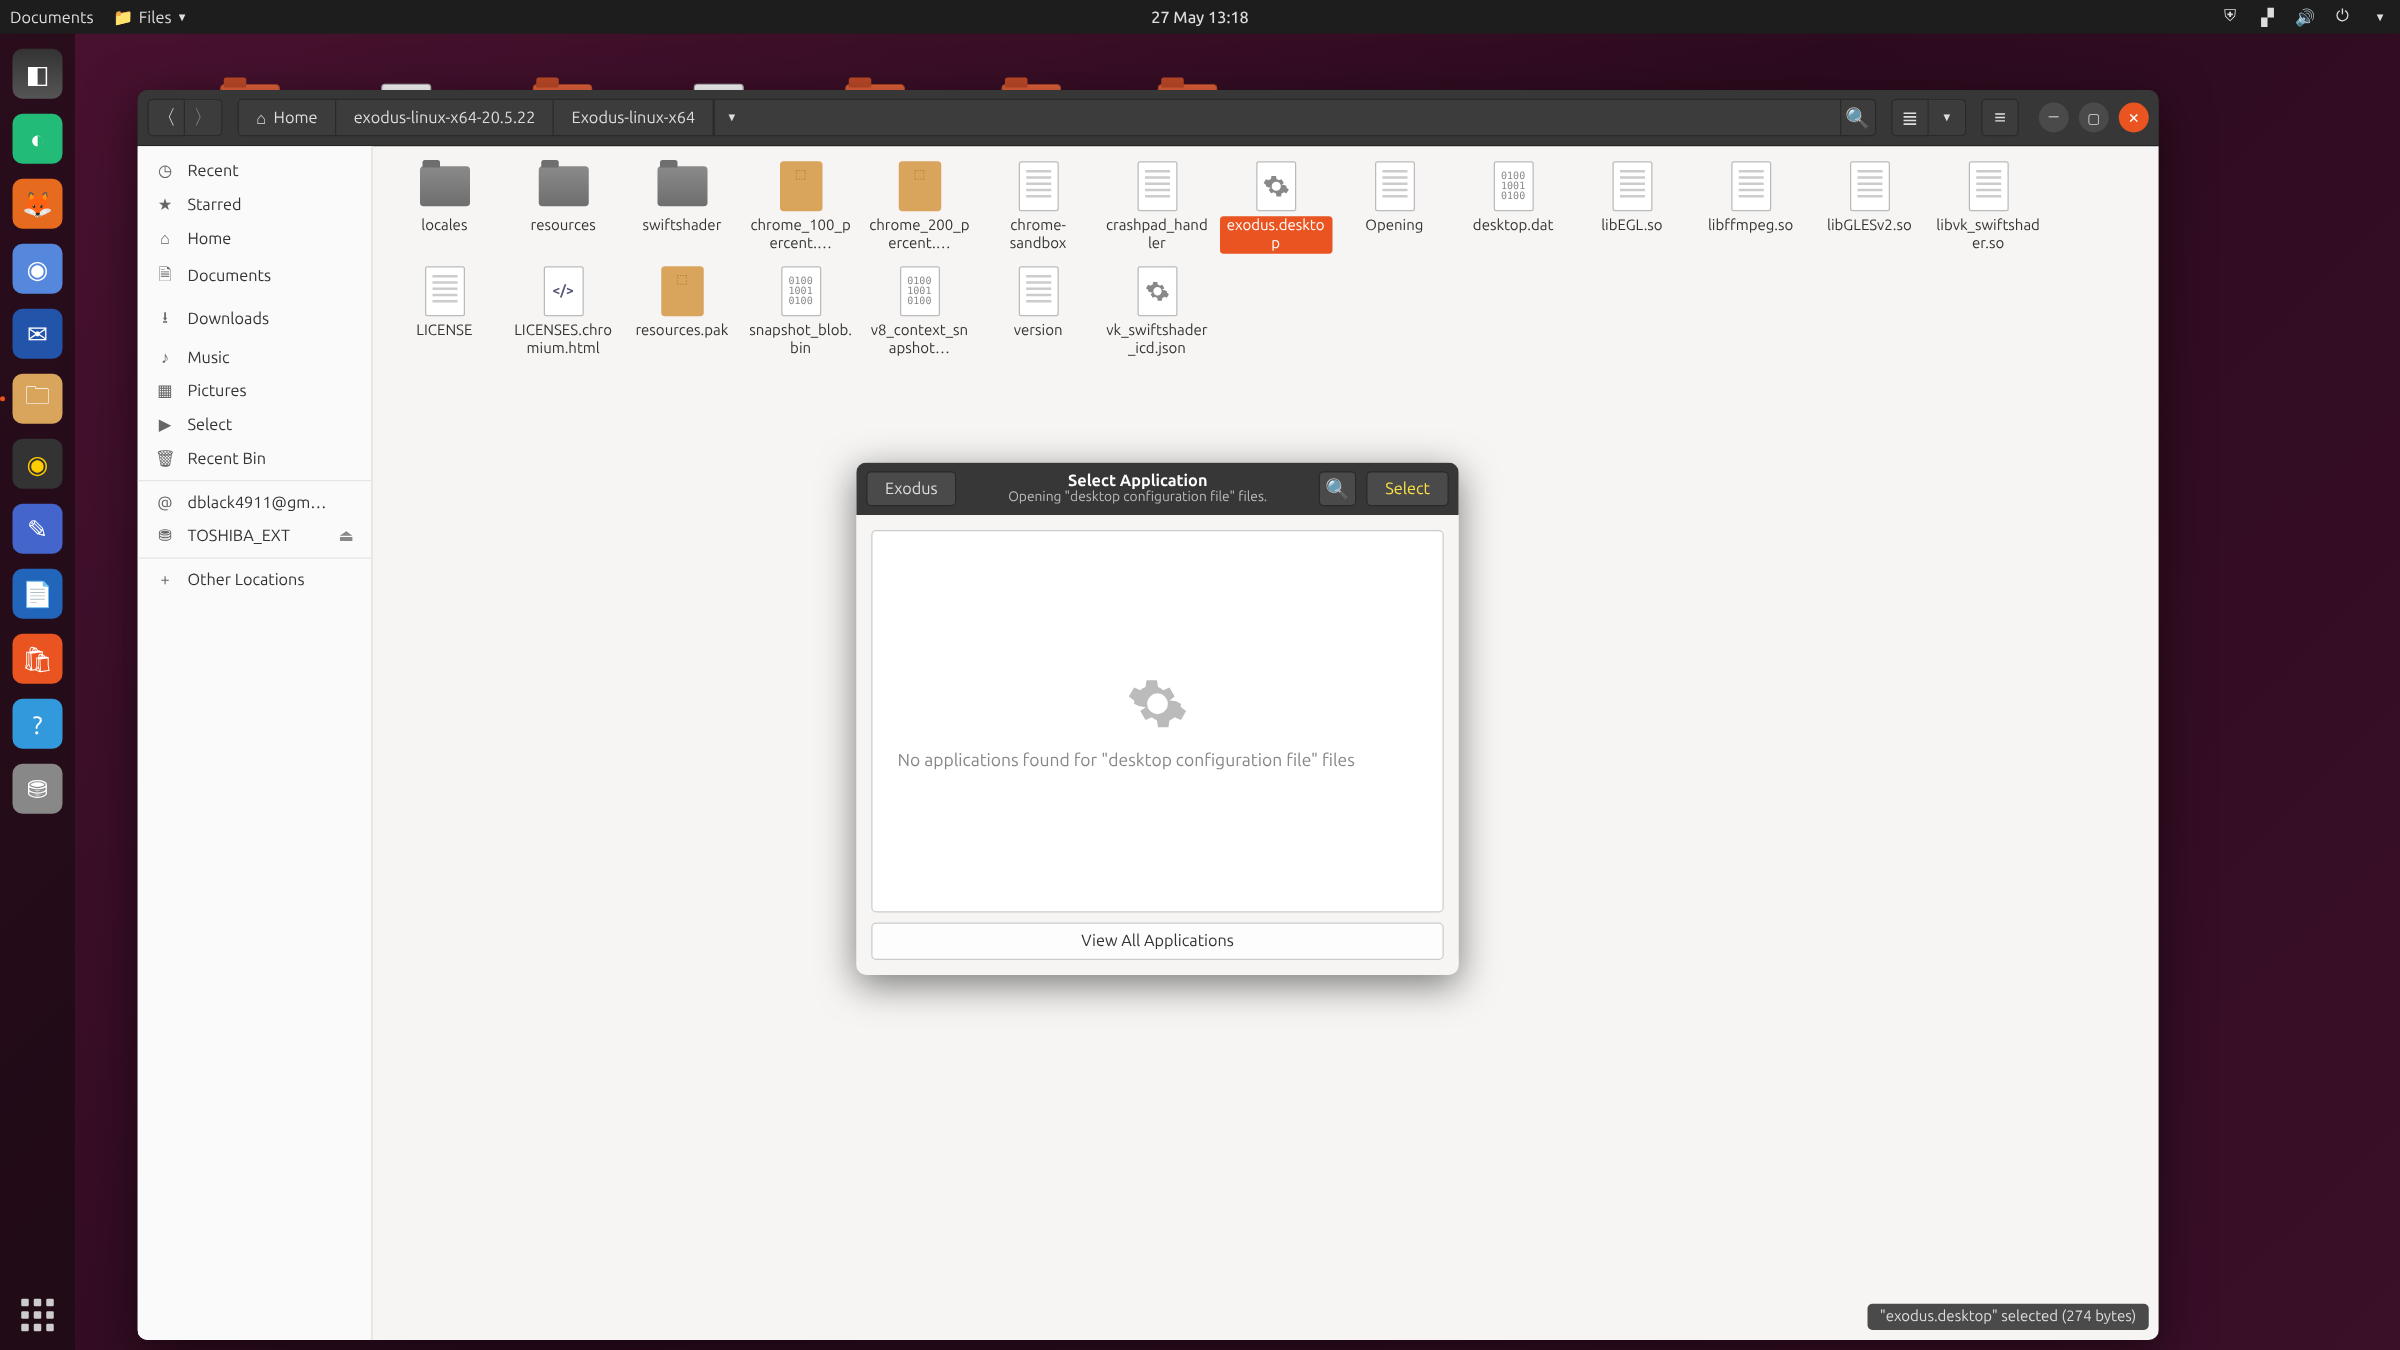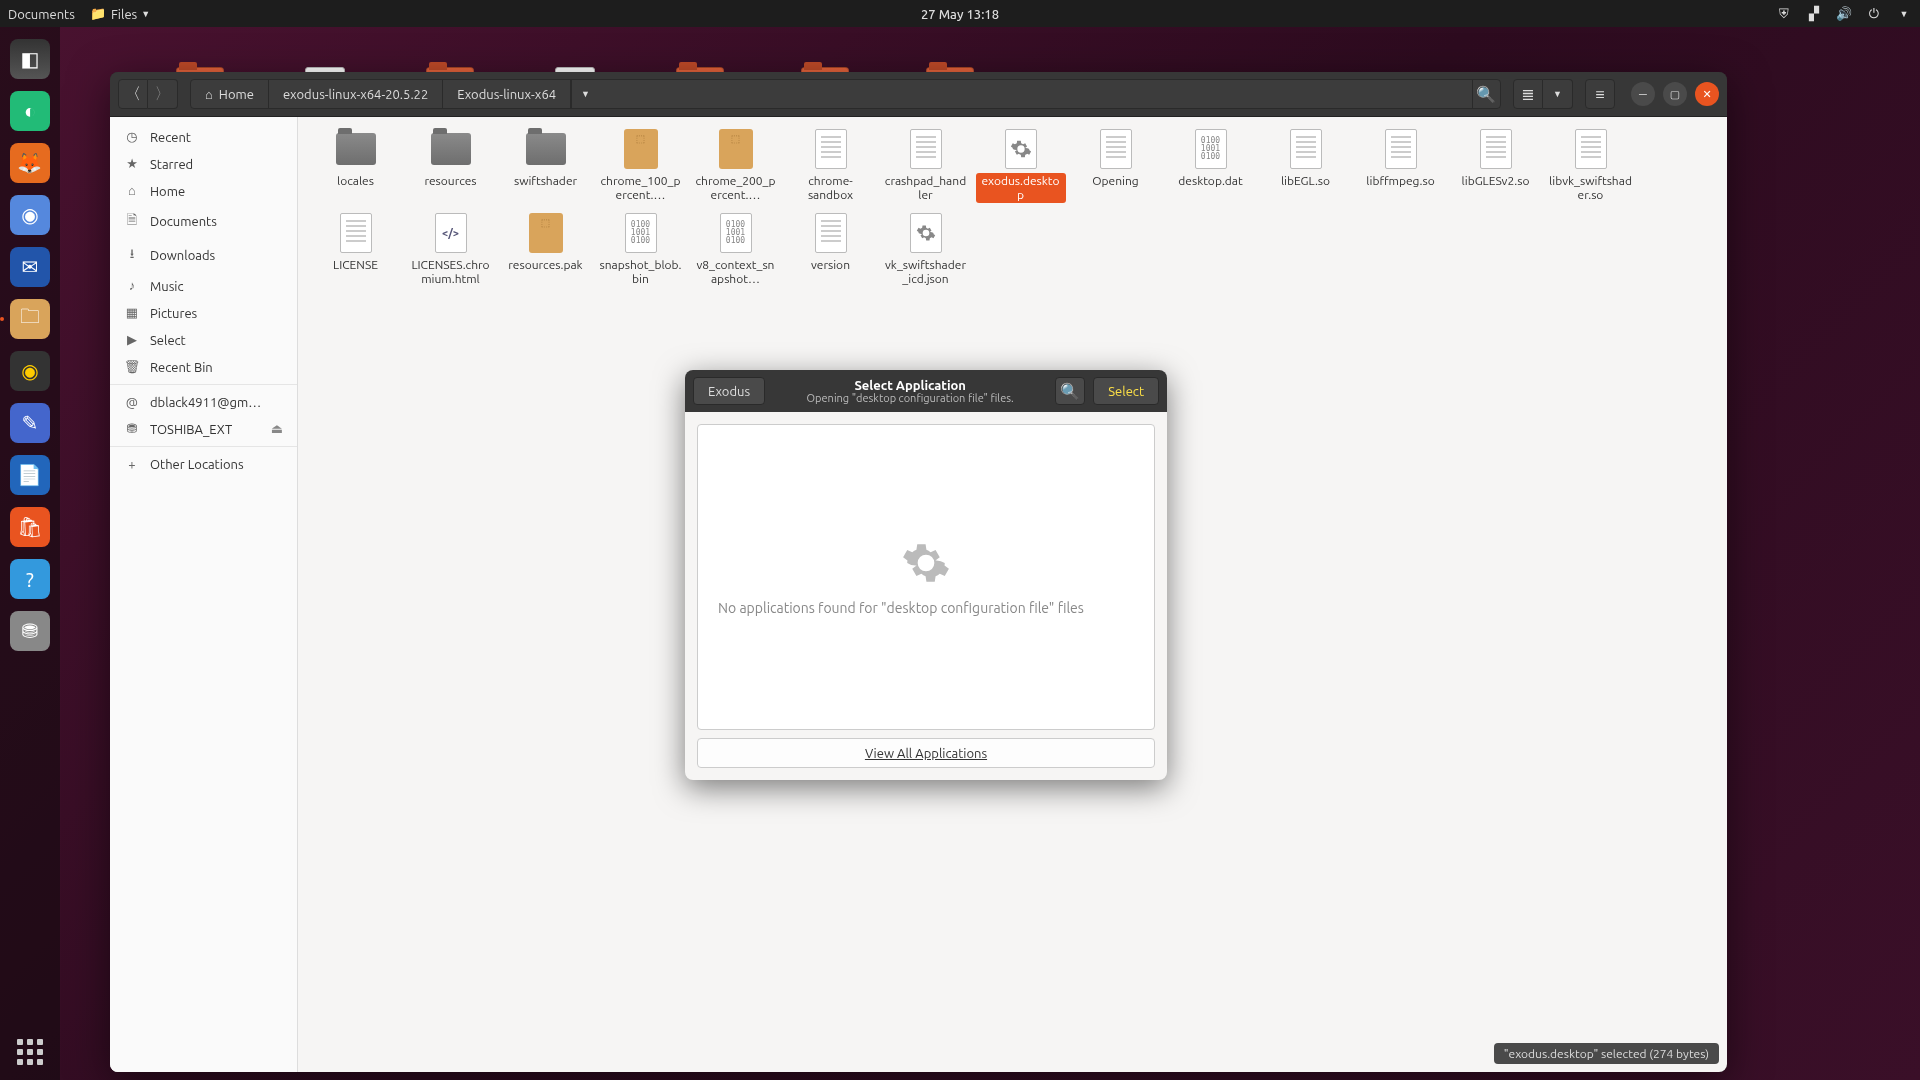--- a/index.html
+++ b/index.html
@@ -84,21 +84,21 @@
 .dlg-btn { height:28px; padding:0 14px; background:#4a4a4a; border:1px solid #2a2a2a; border-radius:4px; color:#ddd; font-size:13px; display:flex; align-items:center; }
 .dlg-btn.disabled { color:#fde047; }
 .dlg-title-wrap { flex:1; text-align:center; color:#fff; }
 .dlg-title { font-size:13px; font-weight:bold; }
 .dlg-sub { font-size:11px; color:#bbb; }
 .dlg-search { width:30px; height:28px; background:#4a4a4a; border:1px solid #2a2a2a; border-radius:4px; display:flex; align-items:center; justify-content:center; color:#ddd; }
 .dialog-body { padding:12px; }
 .app-list { border:1px solid #ccc; background:#fff; border-radius:4px; height:306px; display:flex; flex-direction:column; align-items:center; justify-content:center; padding:20px; margin-bottom:8px; }
 .app-list .big-gear { width:50px; height:50px; color:#bbb; margin-bottom:12px; }
 .app-list .msg { color:#888; font-size:14px; text-align:left; width:100%; }
-.view-all-btn { width:100%; height:30px; border:1px solid #ccc; background:#fdfdfd; border-radius:4px; font-size:13px; color:#333;text-decoration:underline; }
+.view-all-btn { width:100%; height:30px; border:1px solid #ccc; background:#fdfdfd; border-radius:4px; font-size:13px; color:#333; }
 
 svg.gear path { fill: currentColor; }
 </style>
 </head>
 <body>
 
 <div class="top-panel">
   <div class="left">
     <span>Documents</span>
     <span class="files-menu">

